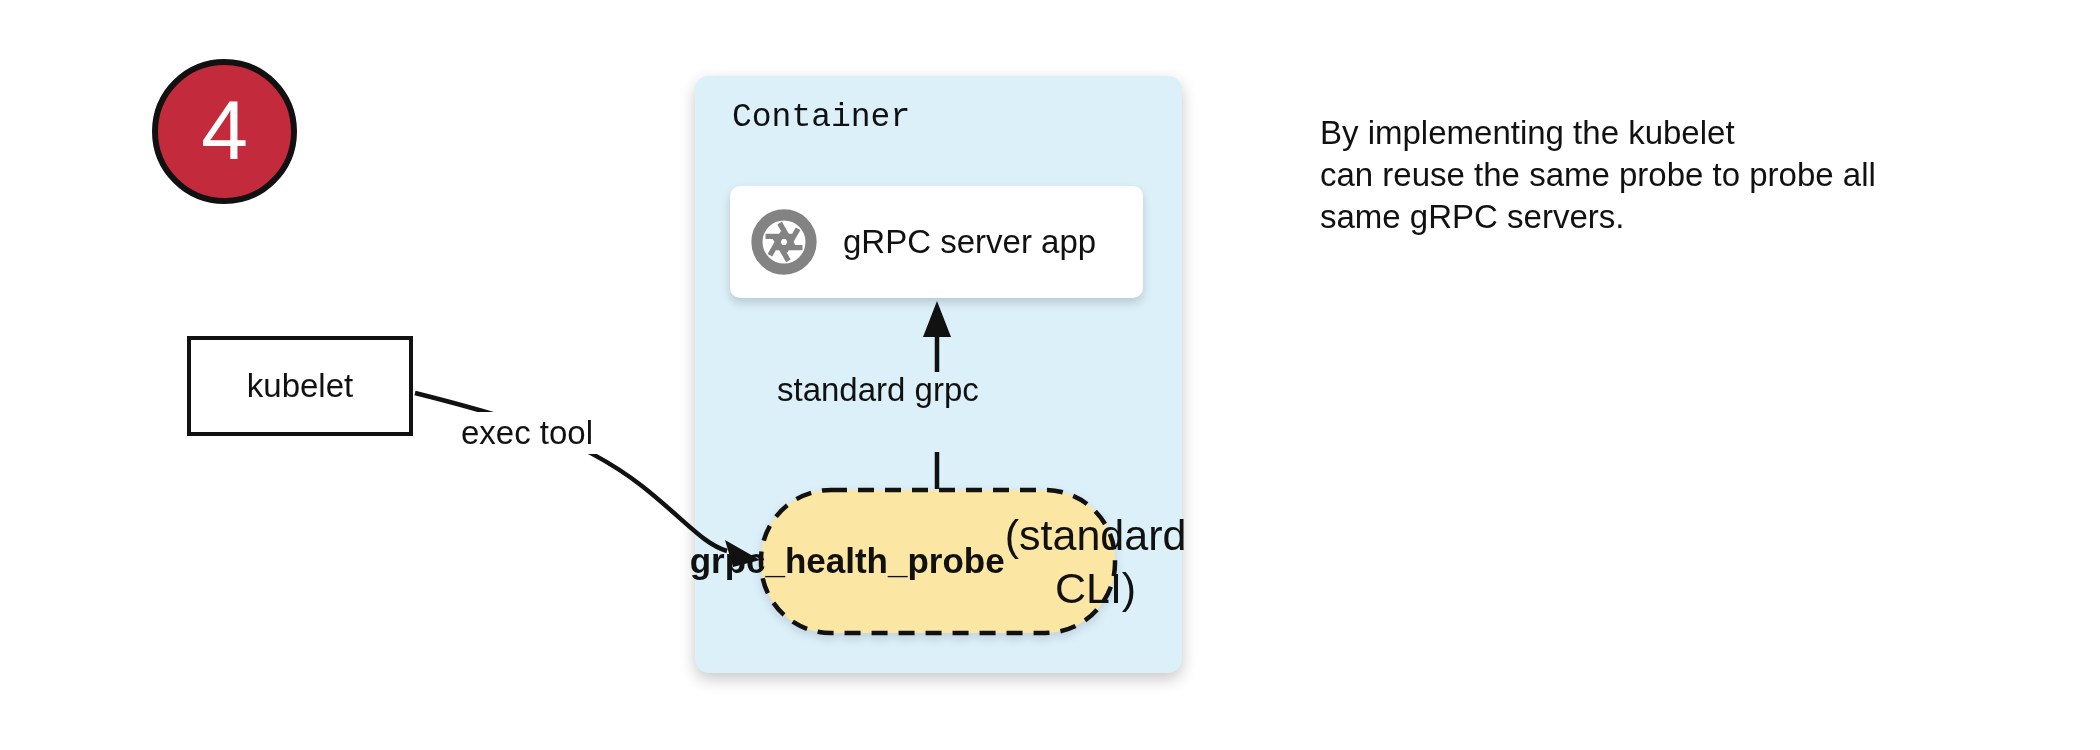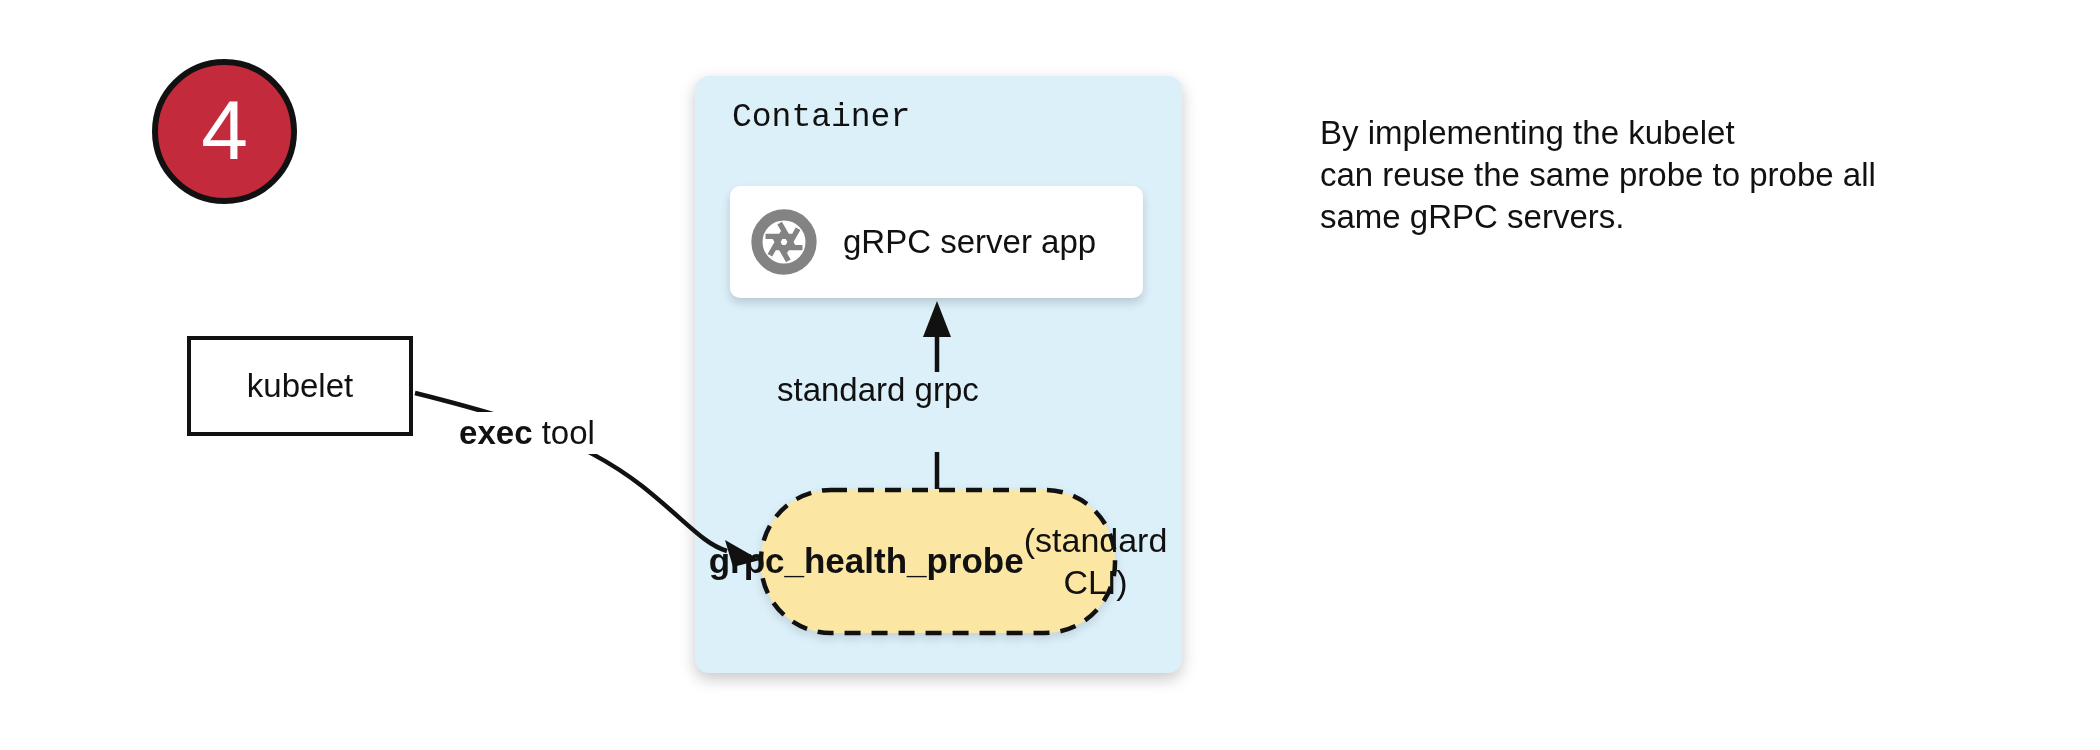--- a/index.html
+++ b/index.html
@@ -38,32 +38,32 @@
   .protocol-label{
     left:777px;top:369px;width:320px;text-align:left;
     font-size:33px;line-height:42px;
   }
   .pill-text{
     left:759px;top:488px;width:358px;height:147px;
     display:flex;flex-direction:row;align-items:center;justify-content:center;
     text-align:center;line-height:1.22;
   }
   .pill-text .t1{font-size:35px;font-weight:bold;}
-  .pill-text .t2{font-size:34px;}
+  .pill-text .t2{font-size:43px;}
 
   .kubelet-box{
     left:187px;top:336px;width:226px;height:100px;box-sizing:border-box;
     border:4px solid #111;background:#fff;
     display:flex;align-items:center;justify-content:center;font-size:33px;
   }
   .exec-label{
     left:527px;top:433px;transform:translate(-50%,-50%);
     background:#fff;padding:2px 8px;font-size:33px;white-space:nowrap;
   }
-  .exec-label .b{font-weight:bold;text-align:center;}
+  .exec-label .b{font-weight:normal;text-align:center;}
 
   .note{
     left:1320px;top:112px;font-size:33px;line-height:42px;white-space:nowrap;
   }
 
   
   .wires{position:absolute;left:0;top:0;}
   .stroke{stroke:#111;stroke-width:4.5;fill:none;}
   .arrowhead{fill:#111;stroke:none;}
   .pill-shape{

